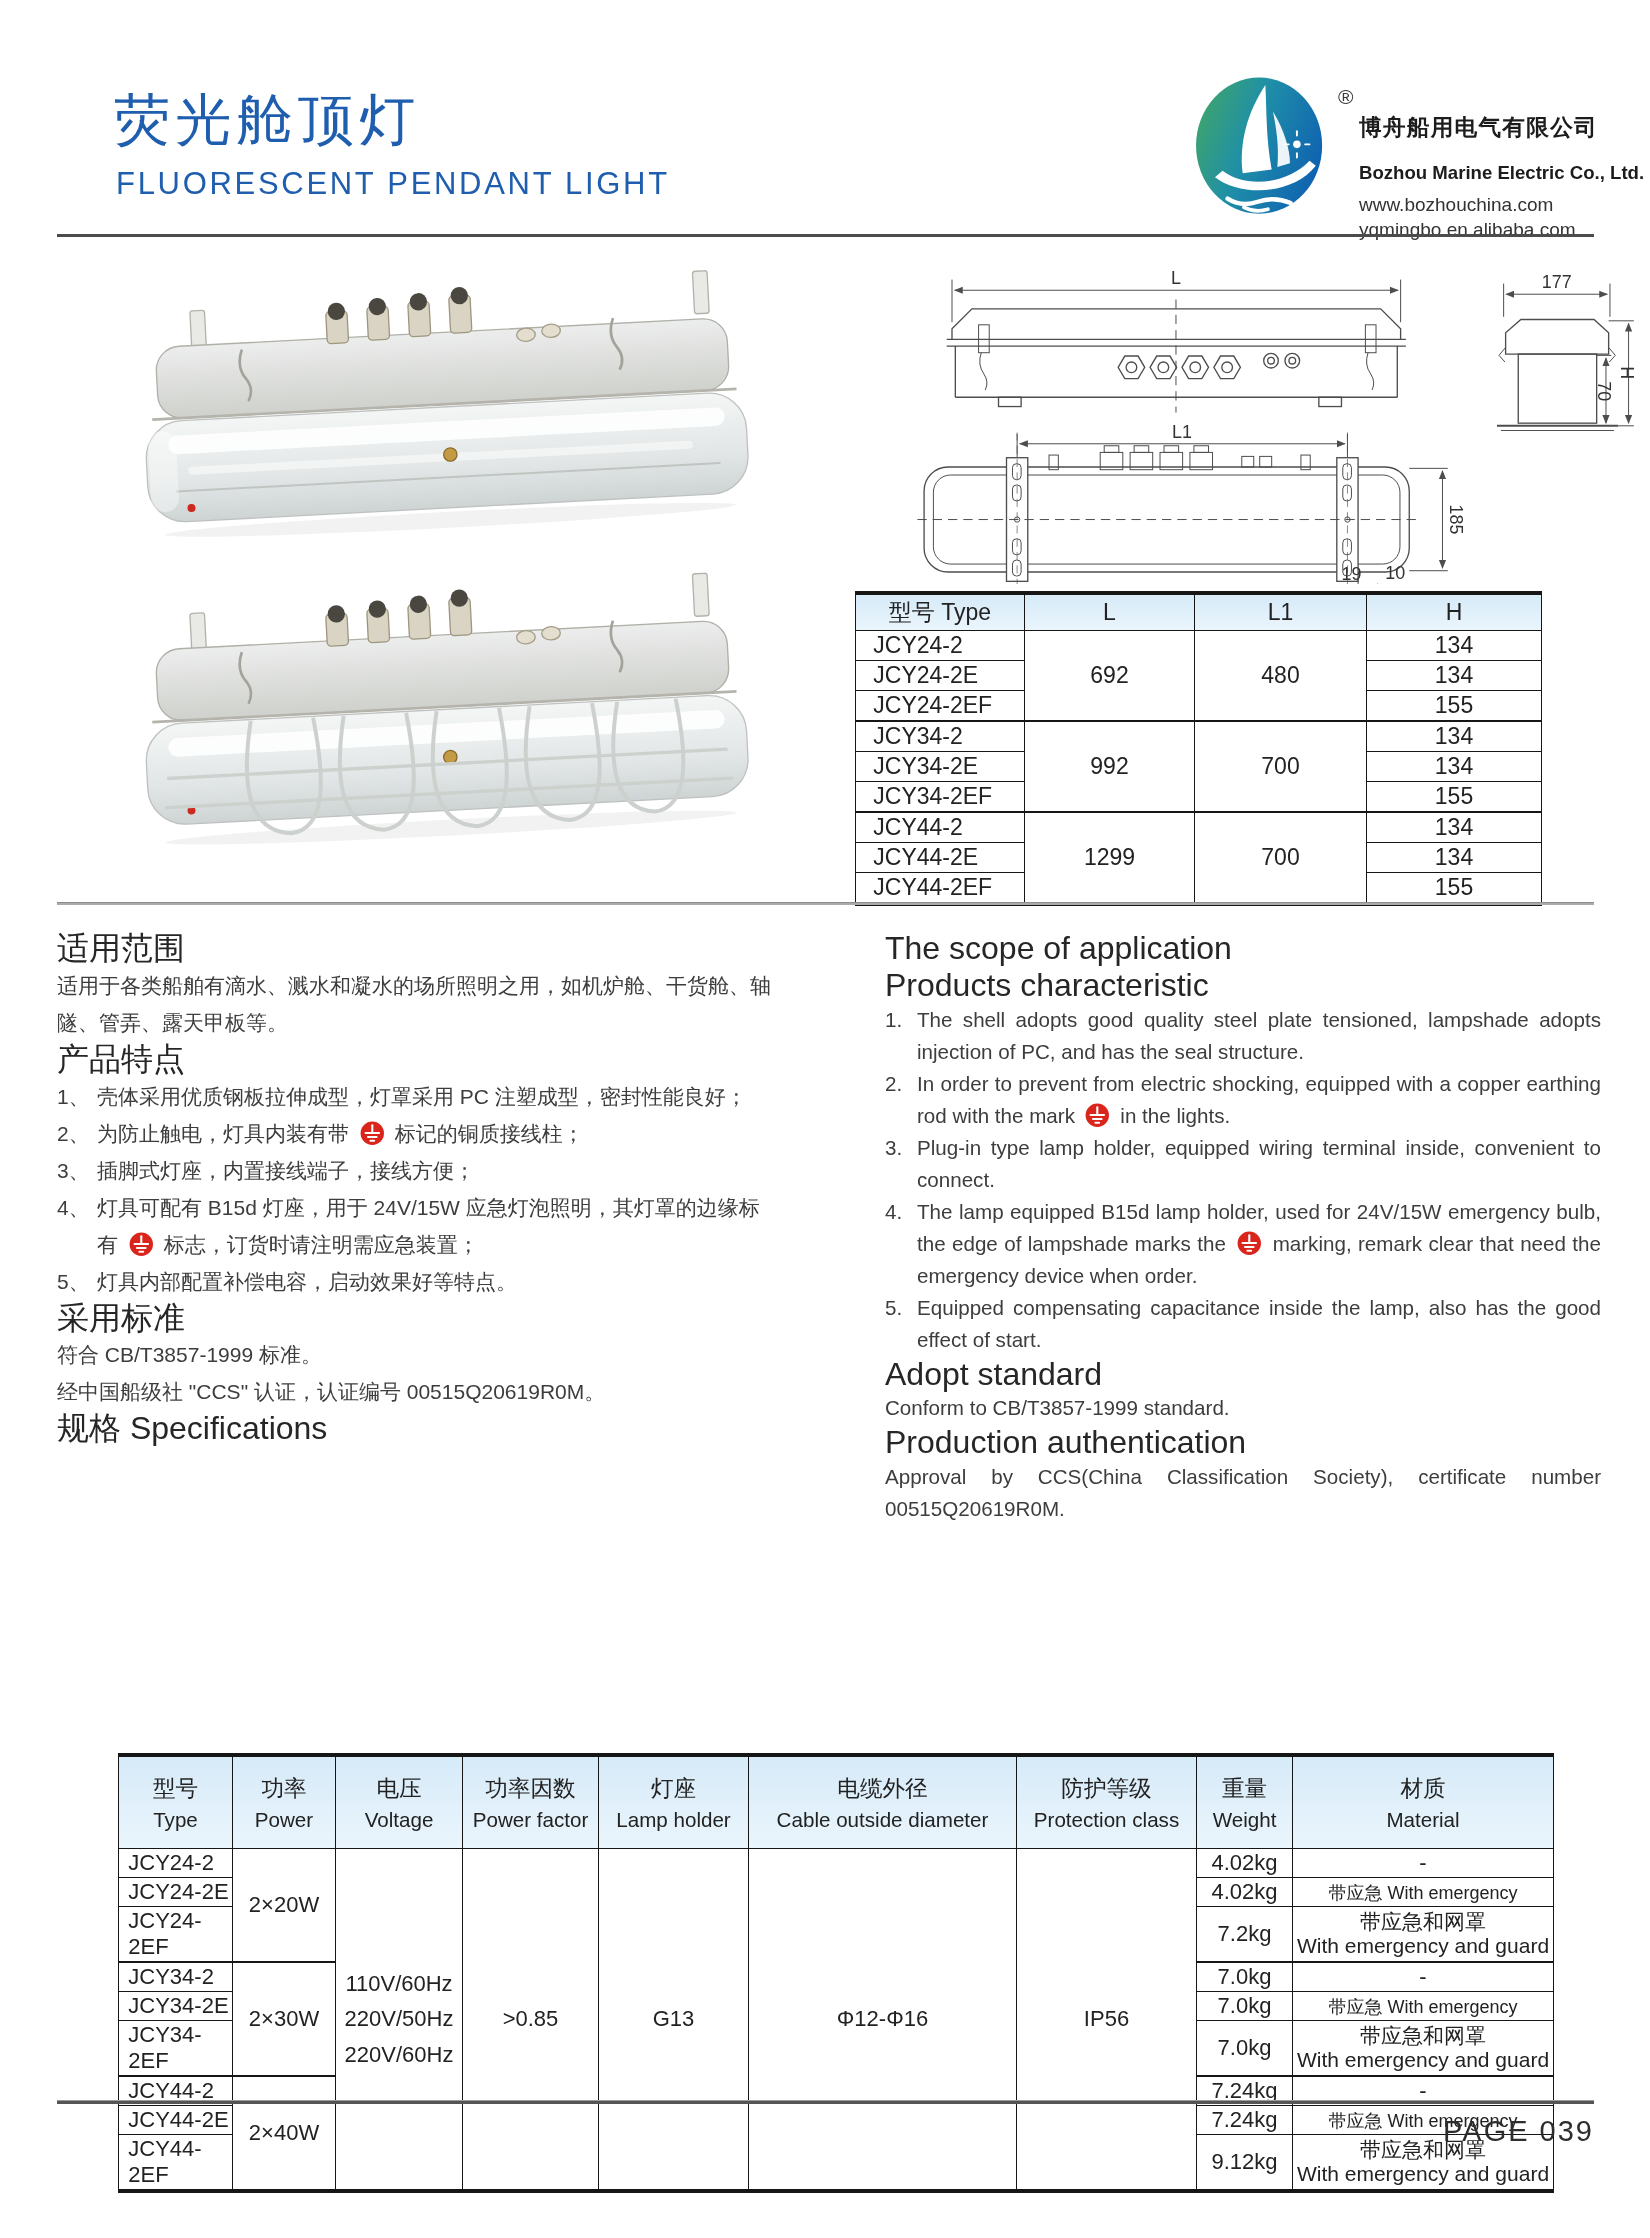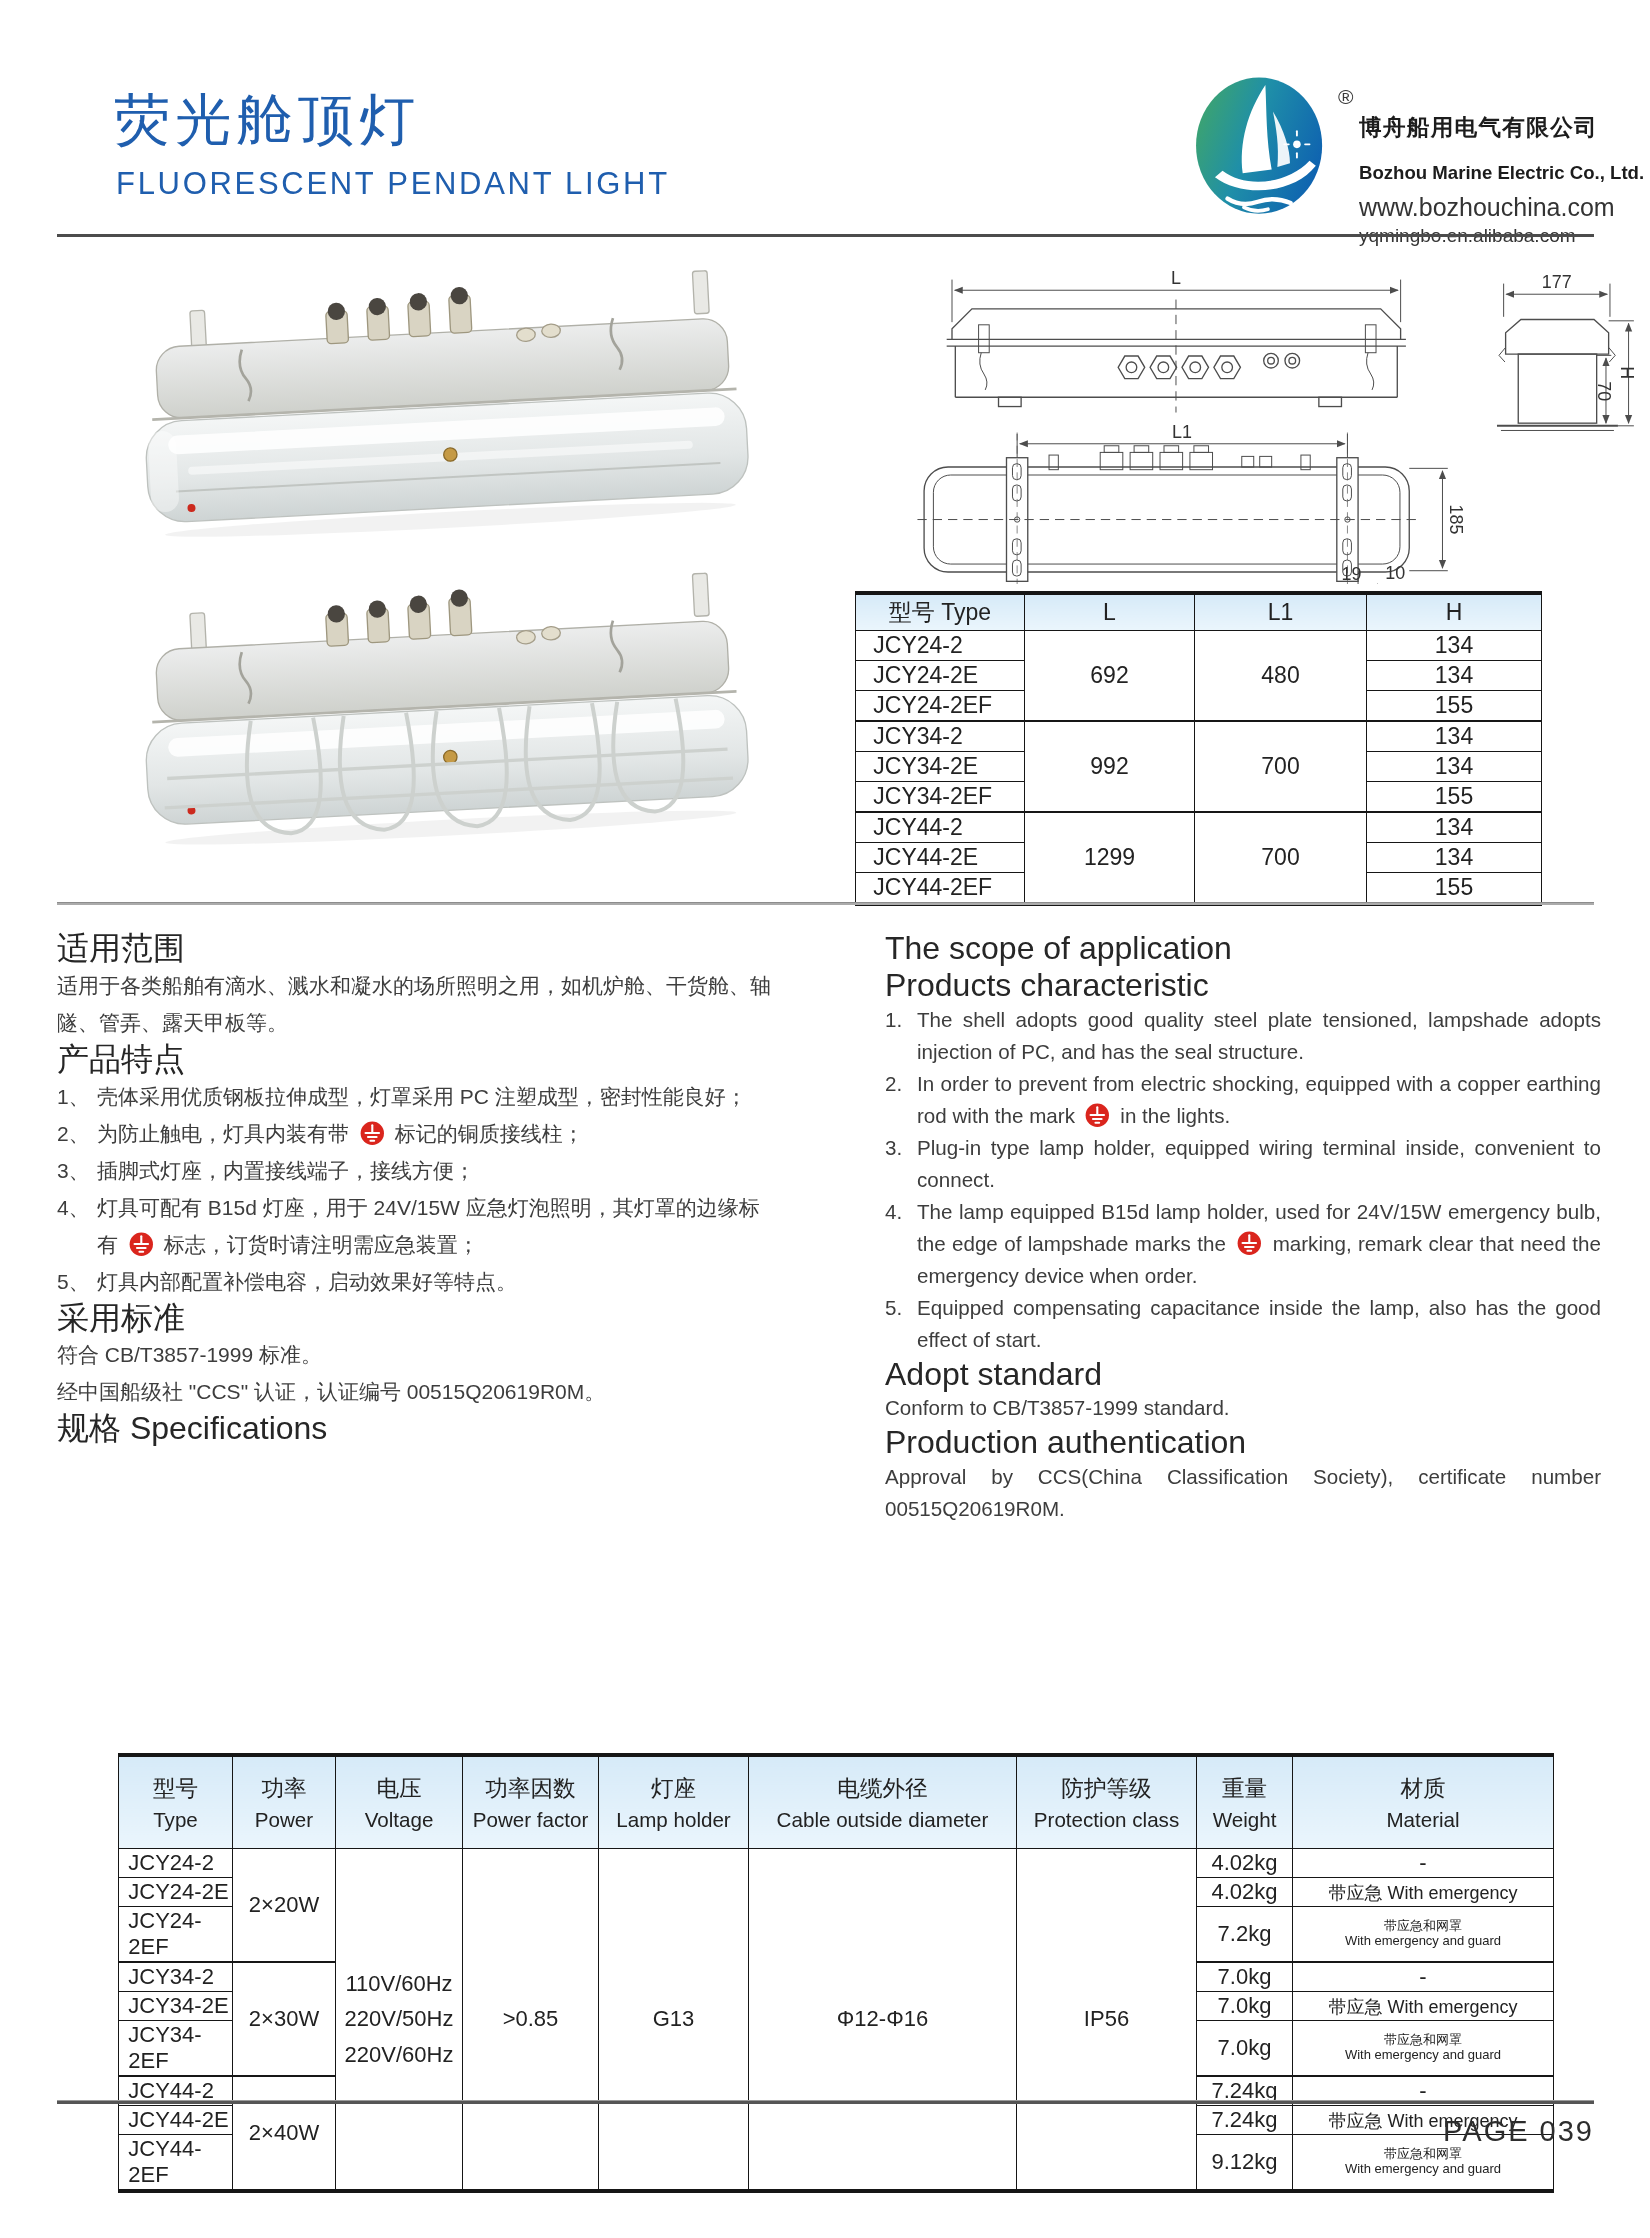--- a/index.html
+++ b/index.html
@@ -8,21 +8,21 @@
   .abs{position:absolute;}
 
   
   .title-cn{left:114px;top:92px;font-size:56px;color:#1f5eae;letter-spacing:5.3px;line-height:1;}
   .title-en{left:116px;top:168px;font-size:31px;color:#1f5eae;letter-spacing:2.7px;line-height:1;}
   .logo-svg{left:1191px;top:70px;width:145px;height:150px;}
   .regmark{left:1338px;top:85px;font-size:21px;color:#3a3a3a;}
   .company{left:1359px;top:117px;line-height:1;}
   .company .l1{font-size:22.6px;font-weight:bold;color:#1c1c1c;letter-spacing:1.3px;}
   .company .l2{font-size:18.6px;font-weight:bold;color:#1c1c1c;margin-top:24px;}
-  .company .l3{font-size:25px;color:#333;margin-top:13.3px;}
+  .company .l3{font-size:19px;color:#333;margin-top:13.3px;}
   .company .l4{font-size:19px;color:#333;margin-top:5.3px;}
   .divider1{left:57px;top:234px;width:1537px;height:3.3px;background:#4c4c4c;}
   .divider2{left:57px;top:902px;width:1537px;height:2px;background:#ababab;border-top:0.7px solid #8d8d8d;}
   .divider3{left:57px;top:2100px;width:1537px;height:2.7px;background:#555;border-top:0.7px solid #9a9a9a;}
   .pagenum{left:57px;top:2115px;width:1537px;text-align:right;font-size:29px;color:#2d2d2d;letter-spacing:2px;}
 
   
   .photos-svg{left:85px;top:254px;width:720px;height:605px;}
   .draw-svg{left:912px;top:261px;width:726px;height:323px;}
   .draw-svg text{font-size:27px;fill:#333;font-family:"Liberation Sans",sans-serif;}
@@ -45,21 +45,21 @@
 
   
   .spec-wrap{left:118px;top:1753px;}
   .spec-table{width:1435px;border:1.3px solid #161616;border-top-width:4px;border-bottom-width:4px;}
   .spec-table th{height:89px;font-size:22.6px;color:#222;text-align:center;vertical-align:middle;}
   .spec-table th .en{font-size:20.6px;margin-top:4px;text-align:center;}
   .spec-table td{height:24px;font-size:22px;color:#222;text-align:center;vertical-align:middle;}
   .spec-table tr.gend>td{height:33px;}
   .spec-table td.type{text-align:left;padding-left:9.3px;}
   .spec-table td .mat1{font-size:18px;}
-  .spec-table td .mat2{font-size:13px;line-height:1.12;}
+  .spec-table td .mat2{font-size:21px;line-height:1.12;}
   .spec-table td .volt{line-height:1.6;}
 
   
   .col{width:716px;}
   .col-cn{left:57px;top:930px;}
   .col-en{left:885px;top:930px;}
   h2.sec{font-size:32px;font-weight:400;color:#262626;margin:0;line-height:1.15;}
   .col-cn p{font-size:21px;line-height:37px;color:#3d3d3d;margin:0;}
   .col-en p{font-size:20.6px;line-height:32px;color:#3d3d3d;margin:0;text-align:justify;}
   .flist{margin:0;padding:0;list-style:none;}

